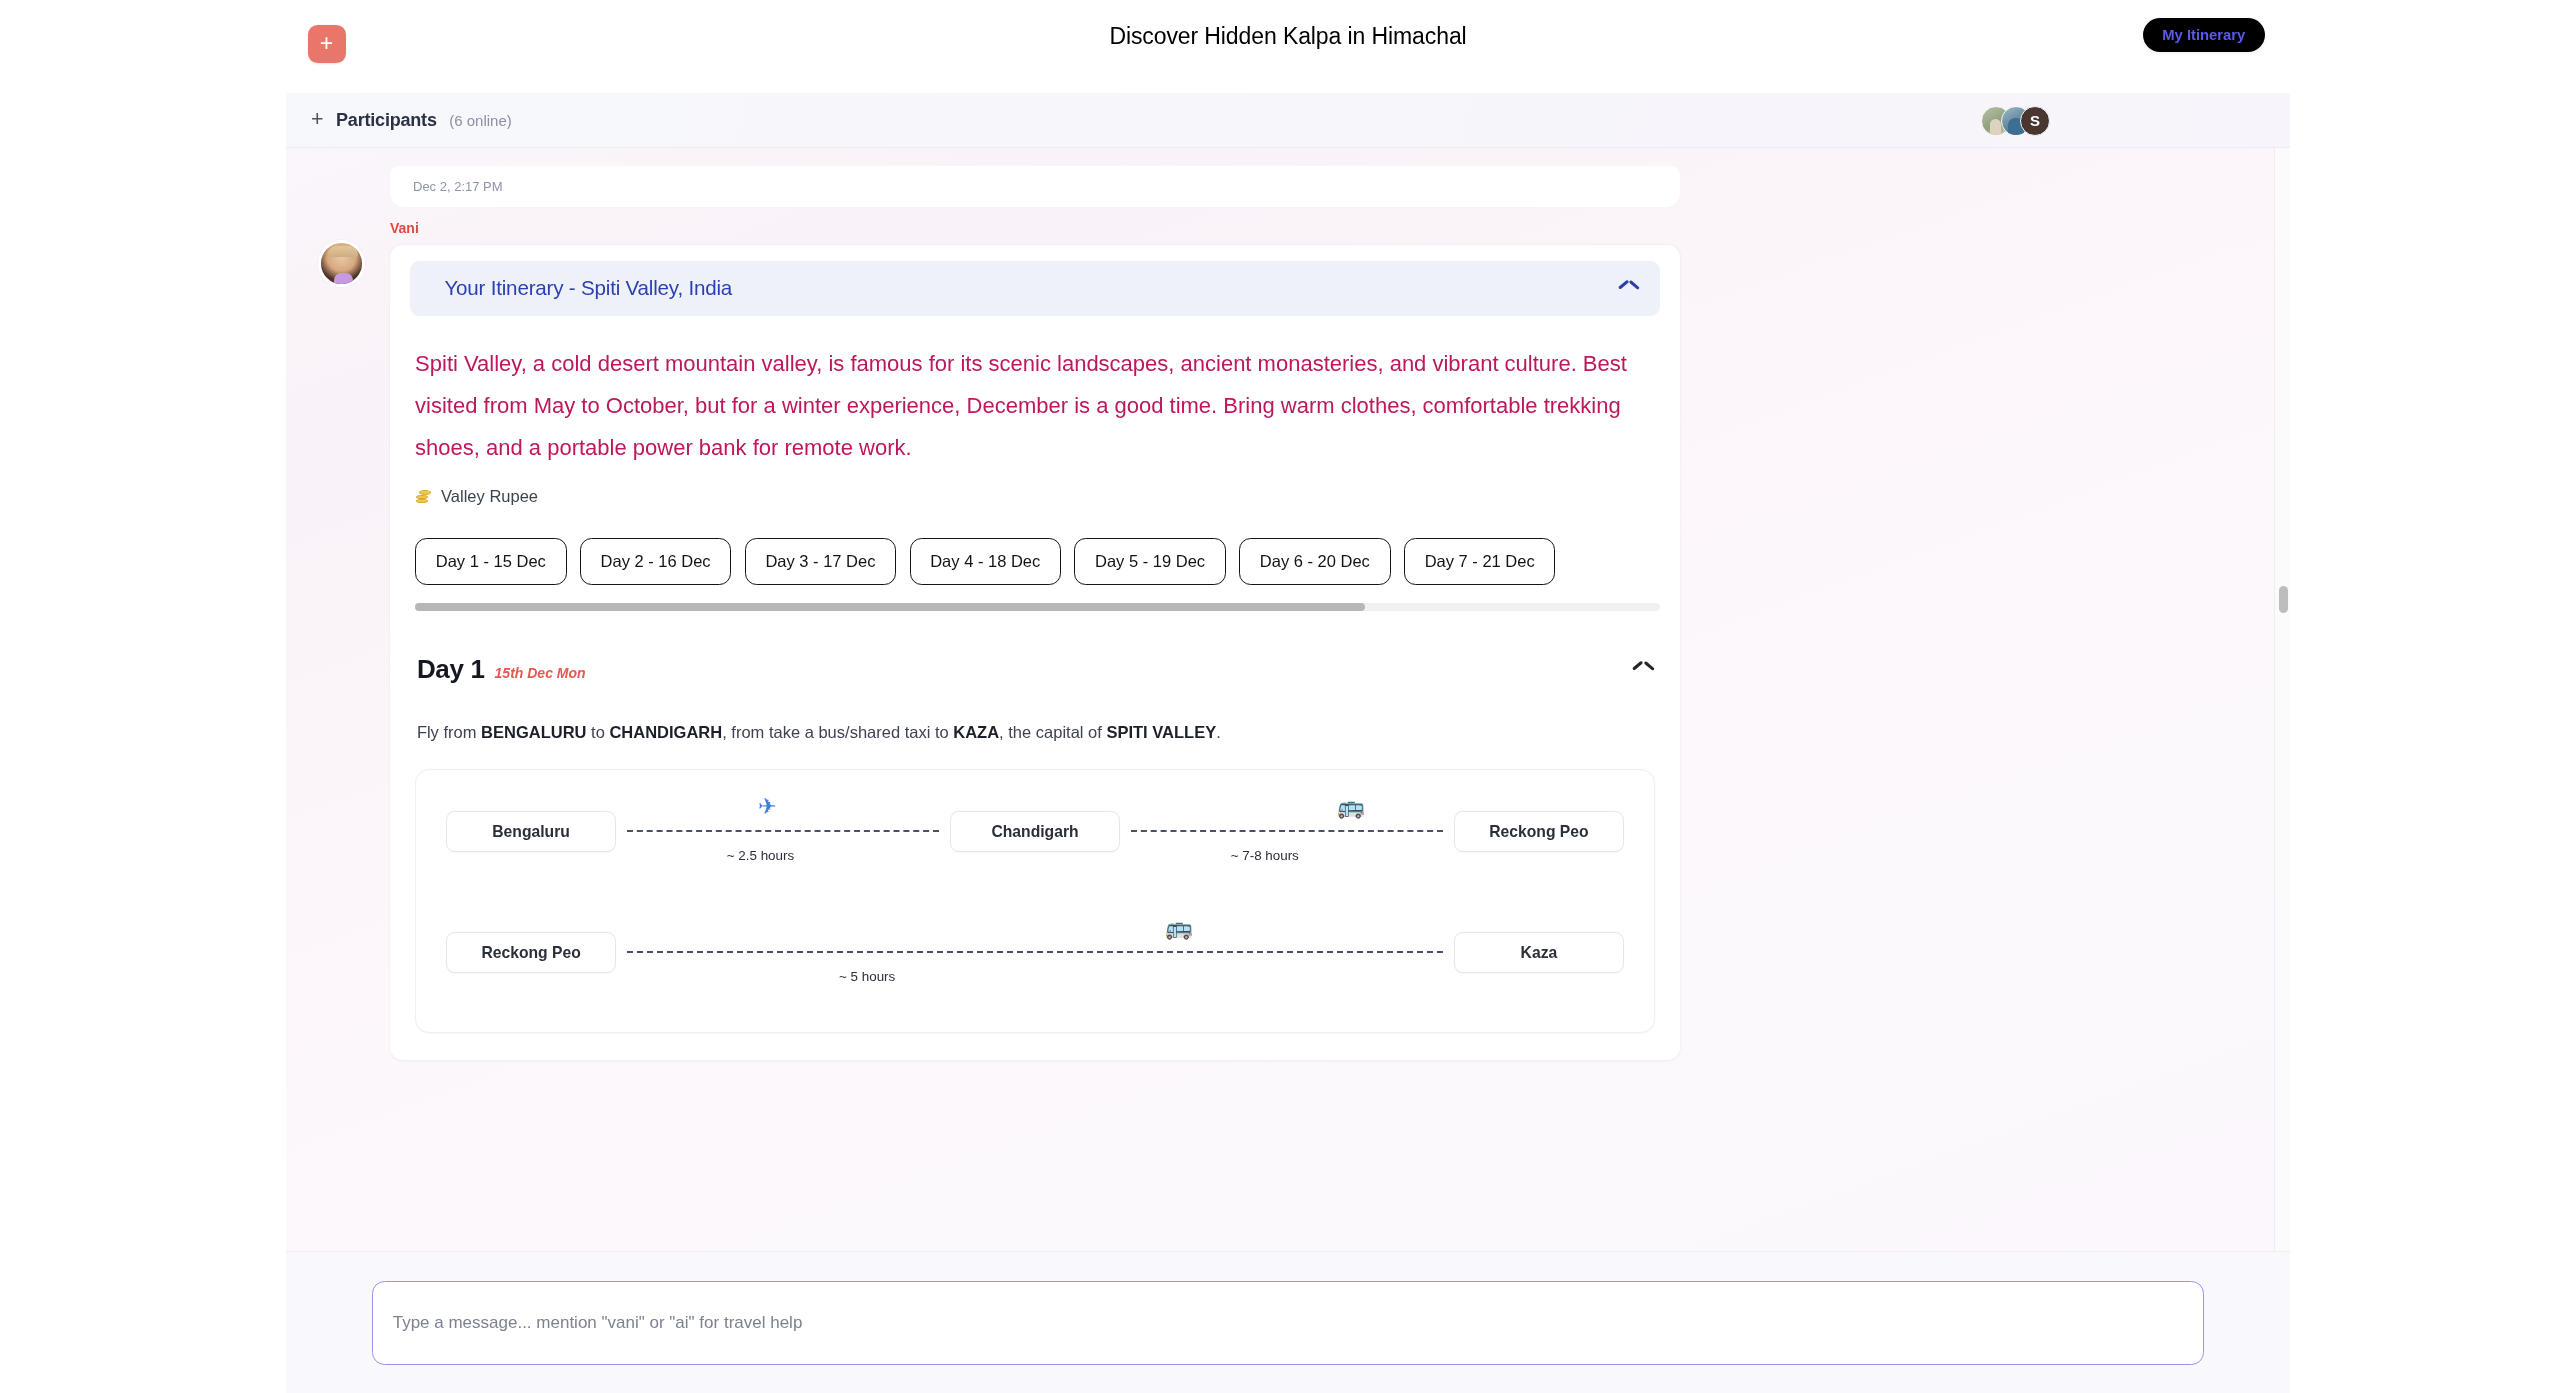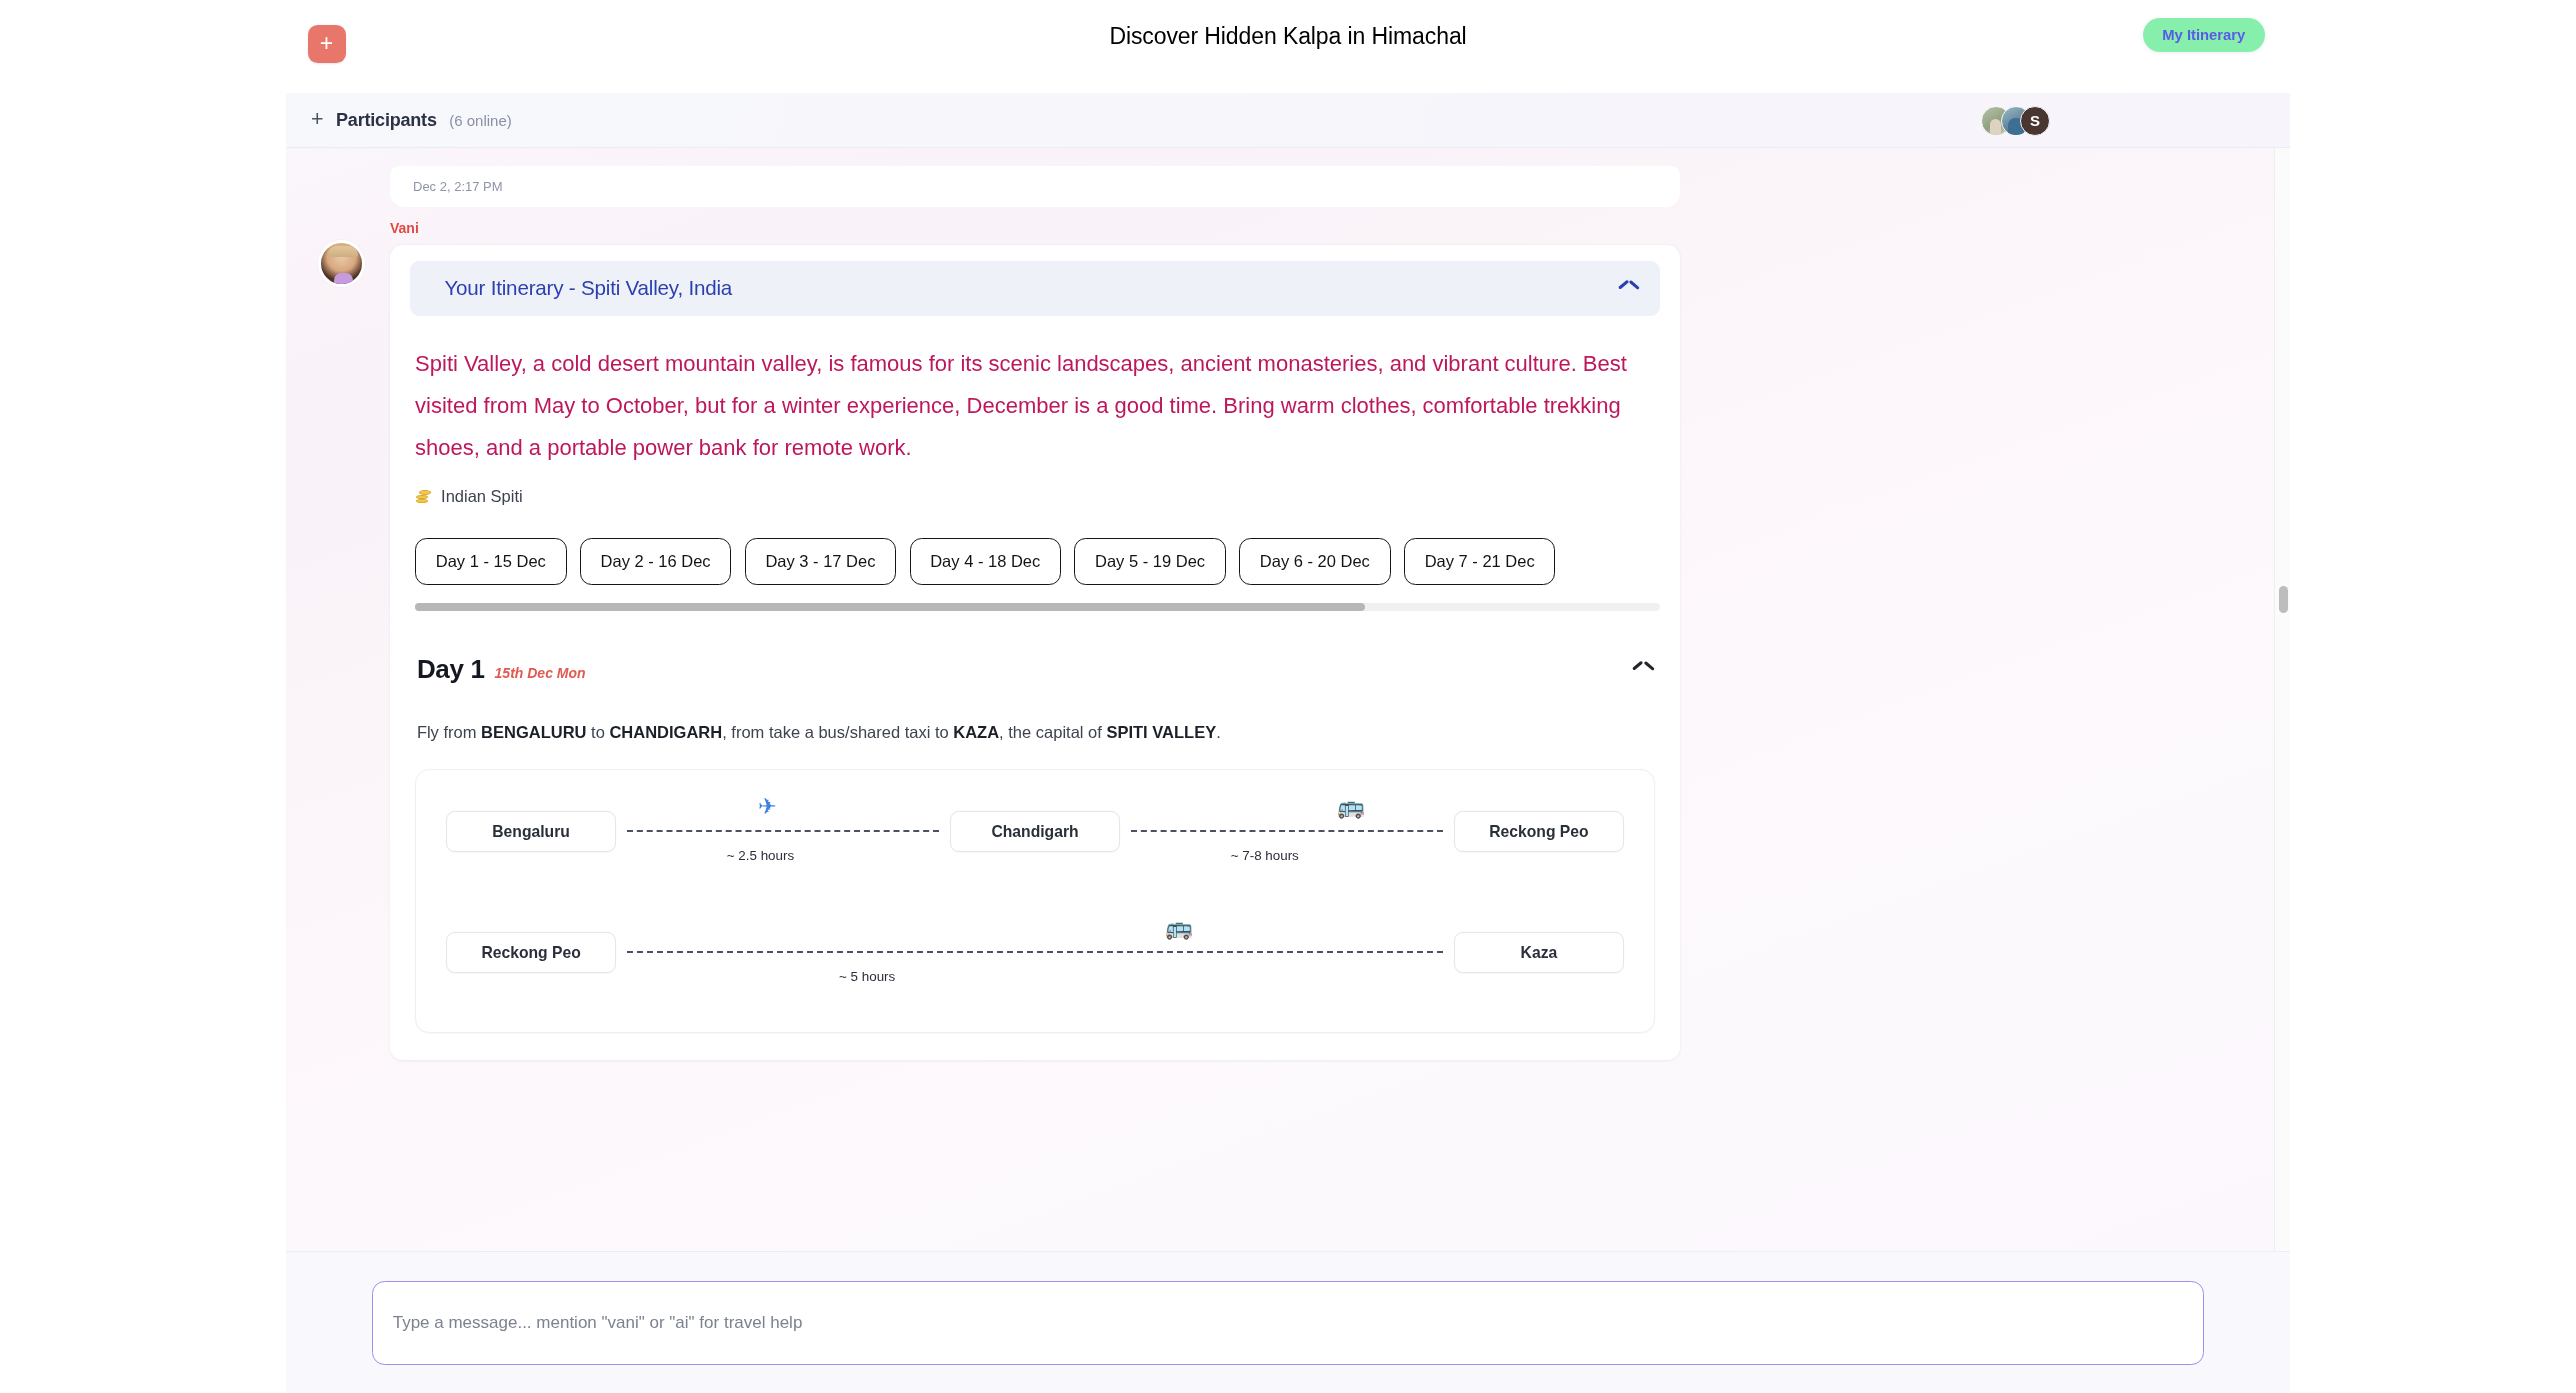--- a/index.html
+++ b/index.html
@@ -61,21 +61,21 @@
     color: #000000;
     font-weight: 400;
     letter-spacing: -0.1px;
   }
   .my-itin {
     position: absolute;
     right: 25px;
     top: 18px;
     padding: 9px 19.7px;
     border-radius: 18px;
-    background: #86efac;
+    background: #000000;
     color: #5a5ae8;
     font-size: 14.8px;
     font-weight: 700;
     cursor: pointer;
     box-shadow: 0 0.9px 4.5px rgba(80,80,160,.10);
   }
 
   
   .participants-bar {
     position: relative;
@@ -478,21 +478,21 @@
           </div>
 
           <p class="itin-desc">Spiti Valley, a cold desert mountain valley, is famous for its scenic landscapes, ancient monasteries, and vibrant culture. Best visited from May to October, but for a winter experience, December is a good time. Bring warm clothes, comfortable trekking shoes, and a portable power bank for remote work.</p>
 
           <div class="meta-line">
             <span class="coins">
                 <i></i>
                 <i></i>
                 <i></i>
               </span>
-            <span>Indian Spiti</span>
+            <span>Valley Rupee</span>
           </div>
 
 
           <div class="tabs-wrap">
             <div class="tabs-row" id="day-tabs">
                 <div class="tab">Day 1 - 15 Dec</div>
                 <div class="tab">Day 2 - 16 Dec</div>
                 <div class="tab">Day 3 - 17 Dec</div>
                 <div class="tab">Day 4 - 18 Dec</div>
                 <div class="tab">Day 5 - 19 Dec</div>

